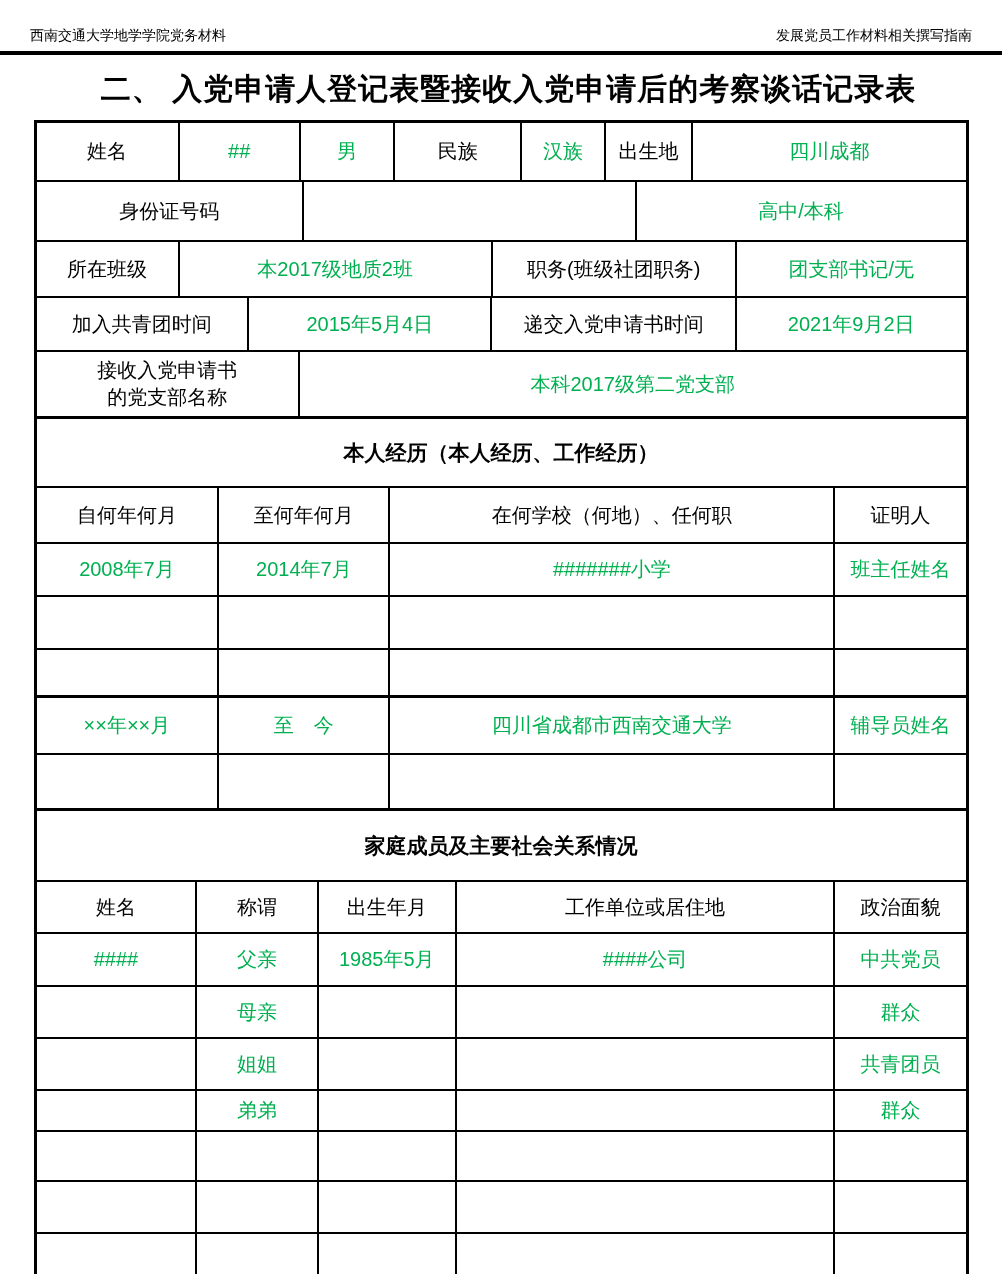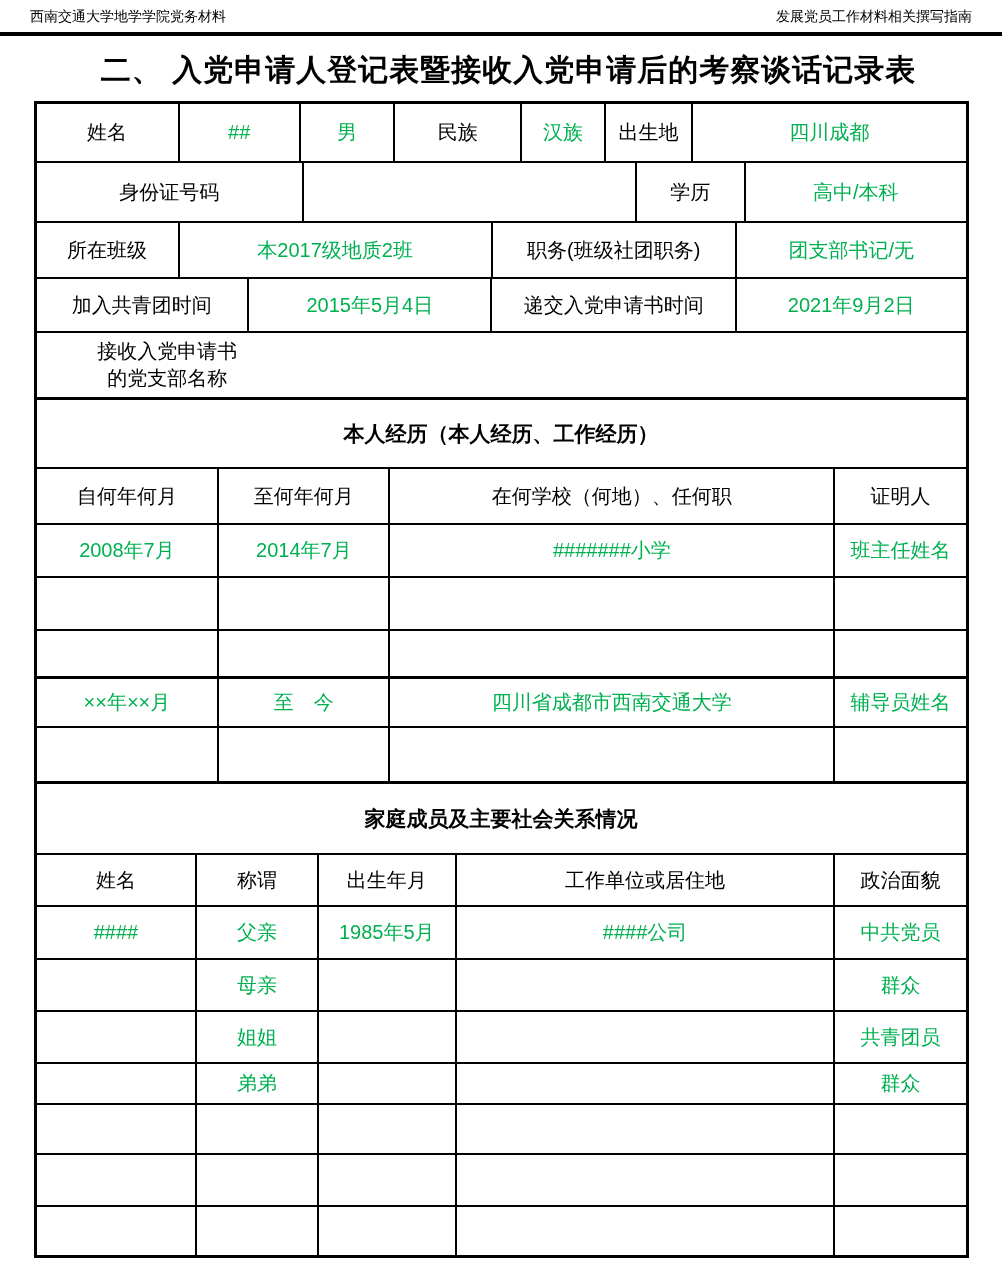--- a/index.html
+++ b/index.html
@@ -6,20 +6,21 @@
   body{
     width:1002px;height:1274px;
     font-family:"Liberation Sans","DejaVu Sans",sans-serif;
     color:#000;position:relative;
   }
   .page-header{
     display:flex;justify-content:space-between;
     padding:8px 30px 6px 30px;
     font-family:"Liberation Serif","DejaVu Serif",serif;
     font-size:14px;
+    margin-top:19px;
   }
   .rule{height:4px;background:#000;width:100%;}
   .title{
     text-align:center;
     font-size:30px;font-weight:bold;
     margin:14px 0 10px 15px;
     letter-spacing:1px;
   }
   .form{
     width:935px;margin:0 auto;
@@ -70,21 +71,20 @@
     <div class="cell value" style="width:10.16%">男</div>
     <div class="cell label" style="width:13.69%">民族</div>
     <div class="cell value" style="width:8.98%">汉族</div>
     <div class="cell label" style="width:9.41%">出生地</div>
     <div class="cell value flex1">四川成都</div>
   </div>
 
   <div class="row" style="height:60px">
     <div class="cell label" style="width:28.56%">身份证号码</div>
     <div class="cell value" style="width:35.83%"></div>
-    <div class="cell label" style="width:11.76%">学历</div>
     <div class="cell value flex1">高中/本科</div>
   </div>
 
   <div class="row" style="height:56px">
     <div class="cell label" style="width:15.19%">所在班级</div>
     <div class="cell value" style="width:33.69%">本2017级地质2班</div>
     <div class="cell label" style="width:26.31%">职务(班级社团职务)</div>
     <div class="cell value flex1">团支部书记/无</div>
   </div>
 
@@ -93,20 +93,21 @@
     <div class="cell value" style="width:26.20%">2015年5月4日</div>
     <div class="cell label" style="width:26.31%">递交入党申请书时间</div>
     <div class="cell value flex1">2021年9月2日</div>
   </div>
 
   <div class="row" style="height:66px">
     <div class="cell label" style="width:28.13%">
       <div>接收入党申请书</div>
       <div>的党支部名称</div>
     </div>
+    <div class="cell value flex1">本科2017级第二党支部</div>
   </div>
 
   <div class="row thick" style="height:70px">
     <div class="cell sec flex1">本人经历（本人经历、工作经历）</div>
   </div>
 
   <div class="row" style="height:56px">
     <div class="cell label" style="width:19.47%">自何年何月</div>
     <div class="cell label" style="width:18.40%">至何年何月</div>
     <div class="cell label" style="width:47.91%">在何学校（何地）、任何职</div>
@@ -124,21 +125,21 @@
     <div class="cell value" style="width:18.40%"></div>
     <div class="cell value" style="width:47.91%"></div>
     <div class="cell value flex1"></div>
   </div>
   <div class="row" style="height:47px">
     <div class="cell value" style="width:19.47%"></div>
     <div class="cell value" style="width:18.40%"></div>
     <div class="cell value" style="width:47.91%"></div>
     <div class="cell value flex1"></div>
   </div>
-  <div class="row thick" style="height:50px">
+  <div class="row thick" style="height:58px">
     <div class="cell value" style="width:19.47%">××年××月</div>
     <div class="cell value" style="width:18.40%">至　今</div>
     <div class="cell value" style="width:47.91%">四川省成都市西南交通大学</div>
     <div class="cell value flex1">辅导员姓名</div>
   </div>
   <div class="row" style="height:55px">
     <div class="cell value" style="width:19.47%"></div>
     <div class="cell value" style="width:18.40%"></div>
     <div class="cell value" style="width:47.91%"></div>
     <div class="cell value flex1"></div>

